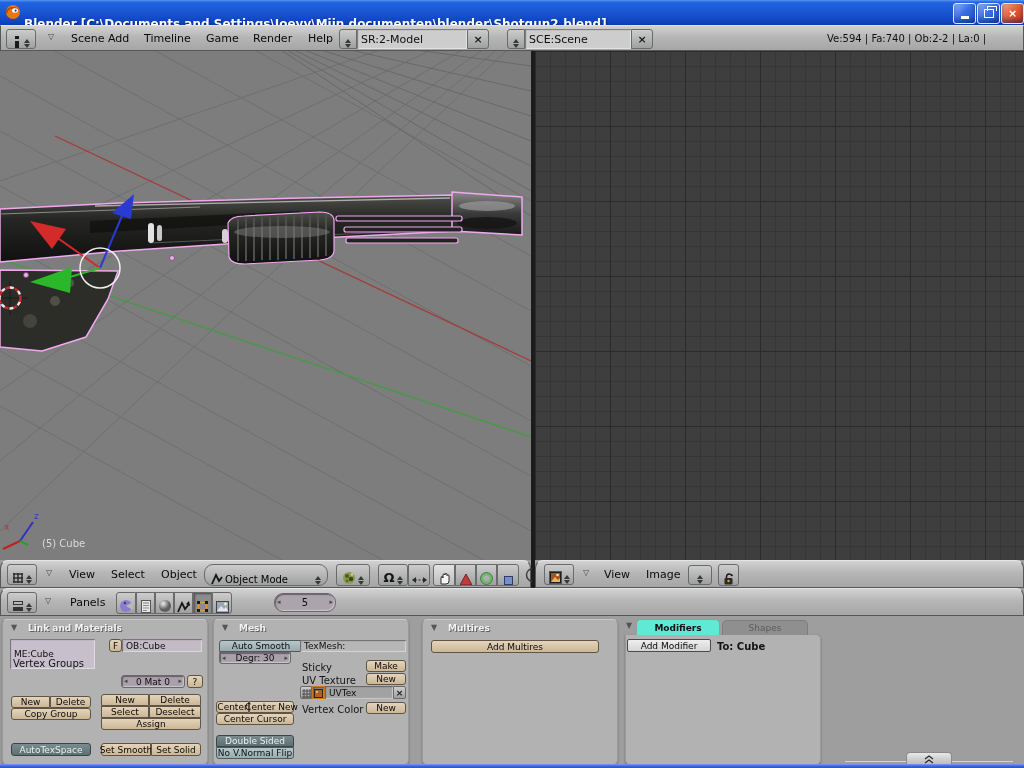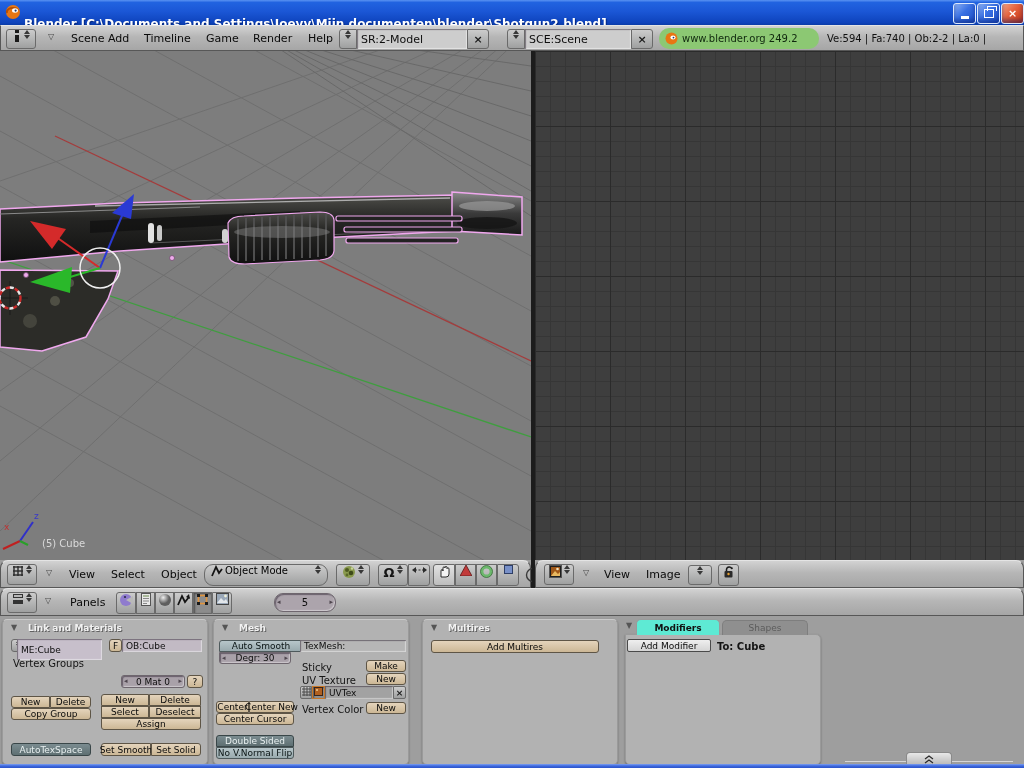--- a/index.html
+++ b/index.html
@@ -15,21 +15,21 @@
     background:linear-gradient(135deg,#8FB4F6 0%,#3A71E4 45%,#1C4CC4 100%);box-shadow:inset 0 -3px 4px rgba(6,30,110,.5);}
   .winbtn.close{background:linear-gradient(135deg,#F4A584 0%,#E4613C 45%,#Cézanne 0%);background:linear-gradient(135deg,#F4A584 0%,#E4613C 45%,#C13011 100%);}
   .minbar{width:8px;height:3px;background:#FFF;margin-top:8px;}
   .restore-glyph{width:8px;height:7px;border:1px solid #FFF;box-shadow:2px -2px 0 -0px #FFFFFF00, 2px -2px 0 0 #FFF0;position:relative;}
   .restore-glyph::after{content:"";position:absolute;left:2px;top:-4px;width:8px;height:4px;border:1px solid #FFF;border-bottom:none;}
   
   .hdr{background:linear-gradient(180deg,#D2D2D2 0%,#B6B6B6 45%,#A6A6A6 100%);
        border:1px solid #575757;border-top-color:#E4E4E4;box-sizing:border-box;}
   .menu{font-size:11px;color:#0A0A0A;white-space:nowrap;cursor:default;}
   .hbtn{background:linear-gradient(180deg,#CCCCCC,#9FA0A0);border:1px solid #6A6A6A;border-radius:3px;
-        display:flex;align-items:flex-start;justify-content:center;gap:2px;box-sizing:border-box;}
+        display:flex;align-items:flex-end;justify-content:center;gap:2px;box-sizing:border-box;}
   .pill{border-radius:9px;}
   .updn{display:inline-flex;flex-direction:column;align-items:center;gap:1px;}
   .tu{width:0;height:0;border-left:3px solid transparent;border-right:3px solid transparent;border-bottom:4px solid #383838;}
   .td{width:0;height:0;border-left:3px solid transparent;border-right:3px solid transparent;border-top:4px solid #383838;}
   .colltri{font-size:8px;color:#4A4A4A;}
   .xb{font-weight:bold;font-size:11px;color:#1A1A1A;display:flex;align-items:center;justify-content:center;}
   
   .fld{box-shadow:inset 1px 1px 1px rgba(40,30,45,.5), inset -1px -1px 1px rgba(255,255,255,.45);
        font-size:9px;display:flex;align-items:center;padding:0 4px;color:#0E0E0E;box-sizing:border-box;white-space:nowrap;}
   .num{display:flex;justify-content:space-between;align-items:center;font-size:9px;color:#0E0E0E;
@@ -123,28 +123,20 @@
       <span class="updn">
           <i class="tu"></i>
           <i class="td"></i>
         </span>
     </div>
     <div class="abs fld" style="left:524px;top:3px;width:106px;height:20px;background:#CDCDCD;font-size:11px">SCE:Scene</div>
     <div class="abs hbtn xb" style="left:630px;top:3px;width:22px;height:20px;border-radius:0 3px 3px 0">
         <span>×</span>
       </div>
 
-    <div class="abs" style="left:658px;top:2px;width:160px;height:21px;background:#8CC873;border-radius:10px;display:flex;align-items:center;gap:4px;padding:0 6px;box-sizing:border-box">
-      <svg width="13" height="13">
-        <circle cx="6.5" cy="6.5" r="6" fill="#E87613"></circle>
-        <ellipse cx="8" cy="5.5" rx="2.6" ry="1.9" fill="#FFF"></ellipse>
-        <circle cx="8.5" cy="5.6" r="0.9" fill="#20386A"></circle>
-      </svg>
-      <span style="font-size:10px;color:#10280E">www.blender.org 249.2</span>
-    </div>
     <span class="abs" style="left:826px;top:7px;font-size:10px;color:#101010;white-space:nowrap">Ve:594 | Fa:740 | Ob:2-2 | La:0 |</span>
   </div>
 
   <div class="abs" id="vp3d">
     <svg width="531" height="509">
 
       <g stroke="#6F6F6F" stroke-width="1">
         <line x1="0" y1="-140" x2="531" y2="150"></line>
           <line x1="0" y1="-85" x2="531" y2="205"></line>
         <line x1="0" y1="-30" x2="531" y2="260"></line>
@@ -461,21 +453,21 @@
 
     <div class="abs panel" style="left:2px;top:3px;width:206px;height:146px">
       <span class="abs ptri" style="left:8px;top:3px">▼</span>
       <span class="abs ptitle" style="left:25px;top:3px">Link and Materials</span>
       <div class="abs hbtn" style="left:8px;top:19px;width:13px;height:13px">
         <span class="updn">
             <i class="tu" style="border-bottom-width:3px;border-left-width:2.5px;border-right-width:2.5px"></i>
             <i class="td" style="border-top-width:3px;border-left-width:2.5px;border-right-width:2.5px"></i>
           </span>
       </div>
-      <div class="abs fld" style="left:14px;top:19px;width:85px;height:21px;background:#C7BFCB">ME:Cube</div>
+      <div class="abs fld" style="left:7px;top:19px;width:85px;height:30px;background:#C7BFCB">ME:Cube</div>
       <div class="abs t btxt" style="left:106px;top:19px;width:13px;height:13px">F</div>
       <div class="abs fld" style="left:119px;top:19px;width:80px;height:13px;background:#C2BAC4">OB:Cube</div>
       <span class="abs plabel" style="left:10px;top:38px">Vertex Groups</span>
       <div class="abs num" style="left:118px;top:55px;width:64px;height:13px;background:#A9A1A9;border:1px solid #6E666E;border-radius:3px">
         <span class="arr">◂</span>
         <span>0 Mat 0</span>
         <span class="arr">▸</span>
       </div>
       <div class="abs t btxt" style="left:184px;top:55px;width:16px;height:13px">?</div>
       <div class="abs t btxt" style="left:8px;top:76px;width:39px;height:12px;border-radius:3px 0 0 3px">New</div>

